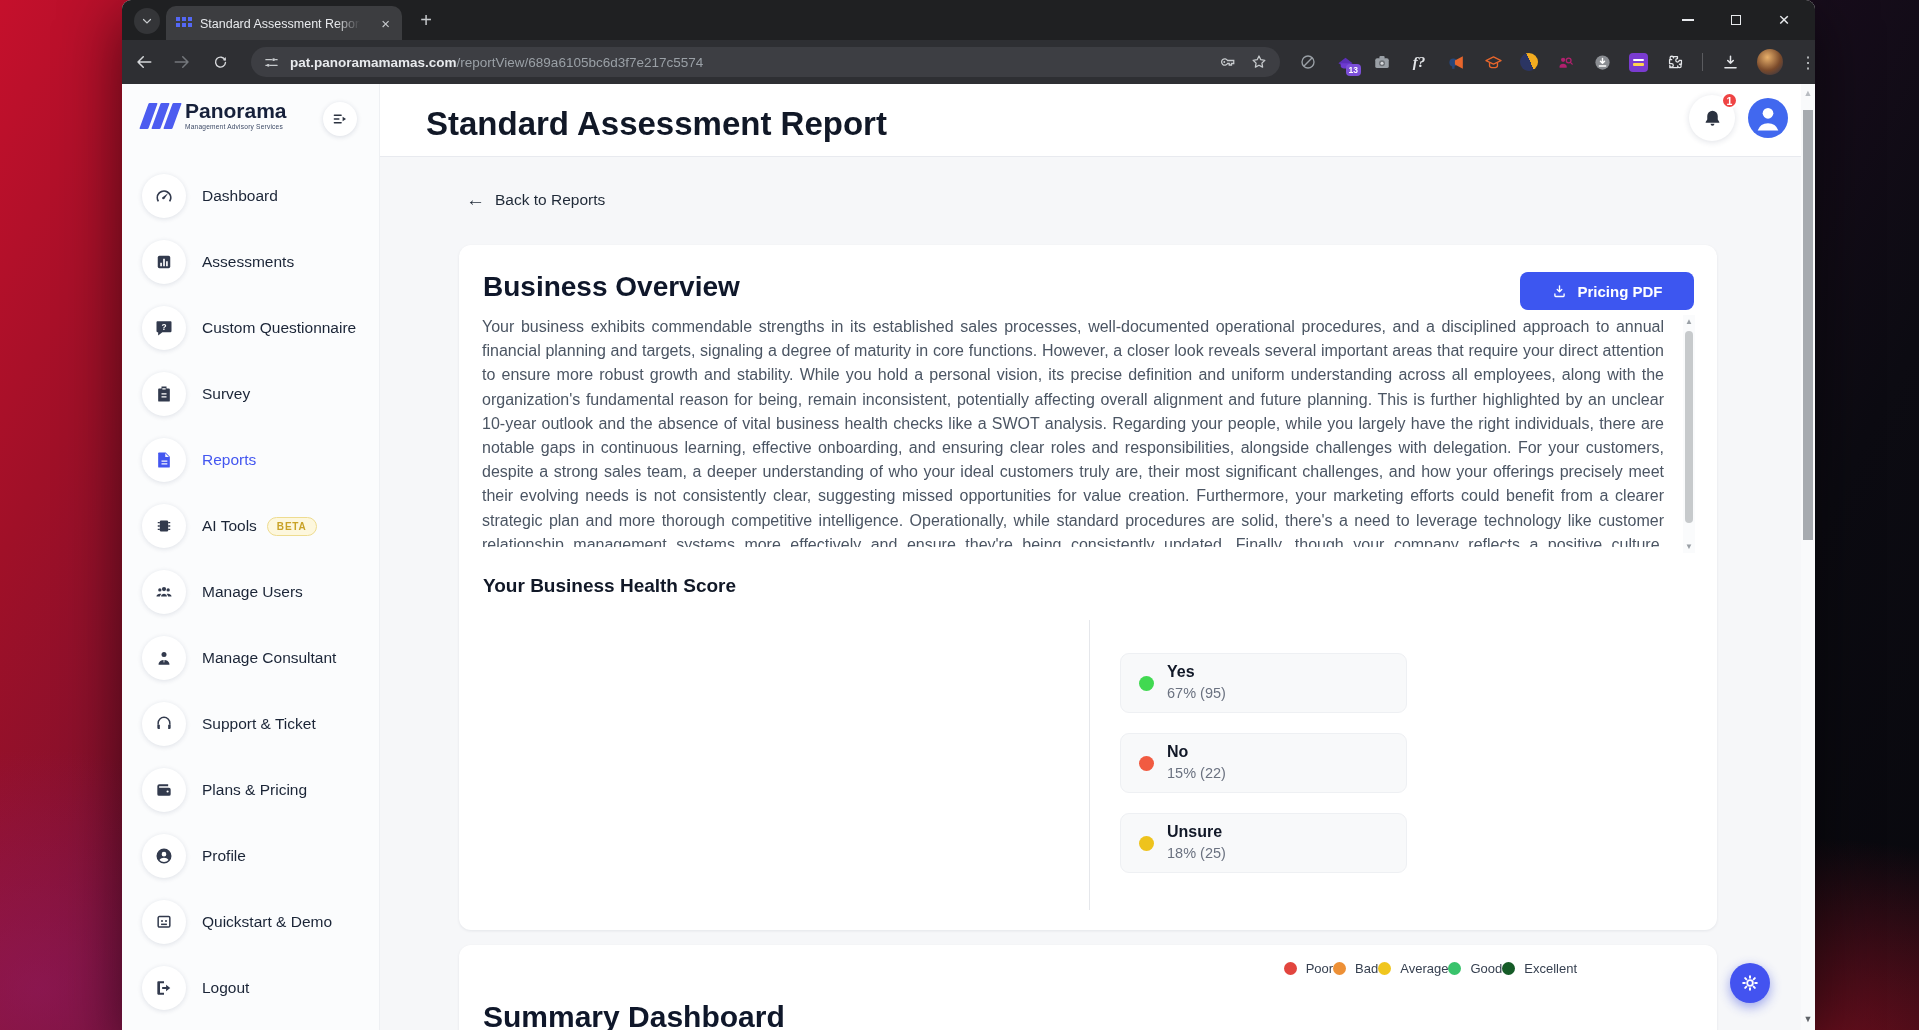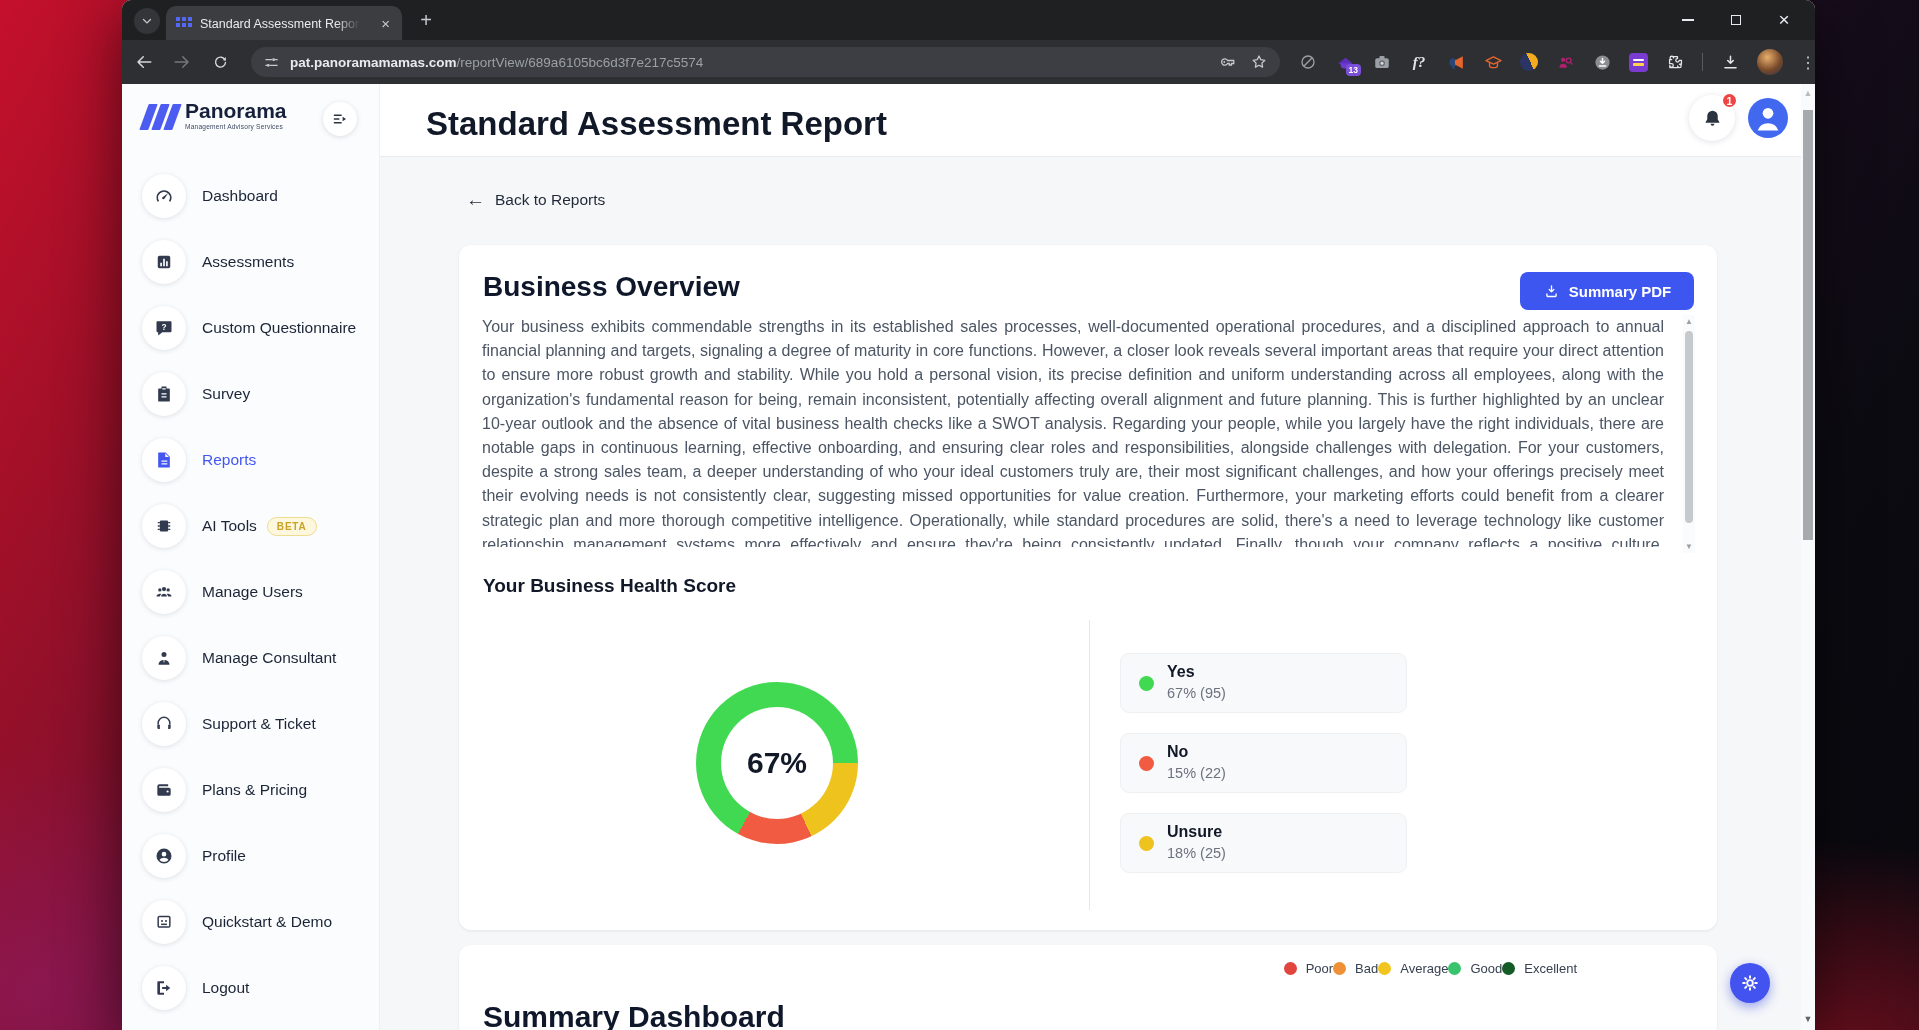--- a/index.html
+++ b/index.html
@@ -41,21 +41,21 @@
   .omni-right { margin-left:auto; display:flex; align-items:center; gap:14px; }
   .ext-row { position:absolute; left:1176px; top:0; height:44px; display:flex; align-items:center; gap:17px; }
   .ext { width:20px; height:20px; display:flex; align-items:center; justify-content:center; position:relative; }
   .ext-badge { position:absolute; right:-6px; bottom:-4px; background:#7c4fd8; color:#fff; font-size:8.5px; font-weight:bold; padding:1px 3px; border-radius:4px; }
   .ext-sep { width:1px; height:18px; background:#5a5b5f; }
   .profile-pic { width:26px; height:26px; border-radius:50%; background:radial-gradient(circle at 40% 32%, #e8b06b, #7a4a2b 55%, #243048 100%); }
   .dots { color:#c7cacd; font-size:16px; letter-spacing:0; line-height:5px; width:16px; text-align:center; }
   
   .app { position:absolute; left:0; top:84px; width:100%; bottom:0; background:#f6f7f9; }
   .sidebar { position:absolute; left:0; top:0; bottom:0; width:258px; background:#fbfcfd; border-right:1px solid #eef0f3; }
-  .brand { position:absolute; left:22px; top:16px; display:flex; align-items:center; gap:8px; }
+  .brand { position:absolute; left:22px; top:16px; display:flex; align-items:flex-start; gap:8px; }
   .stripes { display:flex; gap:3px; margin-top:3px; }
   .stripes i { width:9px; height:26px; background:#4c5cf0; transform:skewX(-20deg); border-radius:1px; }
   .brand-name { font-size:21px; font-weight:bold; color:#16203a; line-height:1; }
   .brand-sub { font-size:6.6px; color:#3d4a66; margin-top:2px; letter-spacing:.2px; }
   .collapse-btn { position:absolute; right:22px; top:18px; width:34px; height:34px; border-radius:50%; background:#fff; box-shadow:0 1px 5px rgba(25,40,80,.15); display:flex; align-items:center; justify-content:center; color:#2b3240; }
   .side-item { position:absolute; left:20px; height:44px; display:flex; align-items:center;text-align:center; }
   .side-ic { width:44px; height:44px; border-radius:50%; background:#fff; box-shadow:0 1px 5px rgba(25,40,80,.13); display:flex; align-items:center; justify-content:center; color:#323a4d; flex:0 0 44px; }
   .side-label { margin-left:16px; font-size:15.5px; color:#1b2537; font-weight:500; white-space:nowrap; }
   .side-item.active .side-ic { color:#4356f0; }
   .side-item.active .side-label { color:#4356f0; }
@@ -410,34 +410,31 @@
           <span>Back to Reports</span>
         </div>
 
         <div class="card card1">
           <div class="ov-title">Business Overview</div>
           <div class="dl-btn">
             <svg width="17" height="17" viewBox="0 0 24 24">
                 <path d="M12 4v8.5m0 0 3.2-3.2M12 12.5 8.8 9.3" stroke="#fff" stroke-width="1.9" fill="none" stroke-linecap="round" stroke-linejoin="round"></path>
                 <path d="M5.5 15.5V18a1 1 0 0 0 1 1h11a1 1 0 0 0 1-1v-2.5" stroke="#fff" stroke-width="1.9" fill="none" stroke-linecap="round"></path>
               </svg>
-            <span>Summary PDF</span>
+            <span>Pricing PDF</span>
           </div>
           <div class="ov-text">Your business exhibits commendable strengths in its established sales processes, well-documented operational procedures, and a disciplined approach to annual financial planning and targets, signaling a degree of maturity in core functions. However, a closer look reveals several important areas that require your direct attention to ensure more robust growth and stability. While you hold a personal vision, its precise definition and uniform understanding across all employees, along with the organization's fundamental reason for being, remain inconsistent, potentially affecting overall alignment and future planning. This is further highlighted by an unclear 10-year outlook and the absence of vital business health checks like a SWOT analysis. Regarding your people, while you largely have the right individuals, there are notable gaps in continuous learning, effective onboarding, and ensuring clear roles and responsibilities, alongside challenges with delegation. For your customers, despite a strong sales team, a deeper understanding of who your ideal customers truly are, their most significant challenges, and how your offerings precisely meet their evolving needs is not consistently clear, suggesting missed opportunities for value creation. Furthermore, your marketing efforts could benefit from a clearer strategic plan and more thorough competitive intelligence. Operationally, while standard procedures are solid, there's a need to leverage technology like customer relationship management systems more effectively and ensure they're being consistently updated. Finally, though your company reflects a positive culture, performance reviews and significant opportunities for growth remain.</div>
           <div class="mini-scroll">
             <span class="mini-arrow" style="top:2px">▲</span>
             <span class="thumb"></span>
             <span class="mini-arrow" style="bottom:2px">▼</span>
           </div>
 
           <div class="health-title">Your Business Health Score</div>
 
-          <div class="donut" style="background: conic-gradient(from 90deg, rgb(238, 195, 29) 0deg, rgb(238, 195, 29) 64.8deg, rgb(241, 91, 65) 64.8deg, rgb(241, 91, 65) 118.8deg, rgb(65, 217, 81) 118.8deg, rgb(65, 217, 81) 360deg);">
-            <span class="donut-label">67%</span>
-          </div>
           <div class="vdiv"></div>
 
           <div class="hl-card" style="top:408px">
             <span class="hl-dot" style="background: rgb(65, 217, 81);"></span>
             <span class="hl-label">Yes</span>
             <span class="hl-value">67% (95)</span>
           </div>
           <div class="hl-card" style="top:488px">
             <span class="hl-dot" style="background: rgb(241, 91, 65);"></span>
             <span class="hl-label">No</span>

